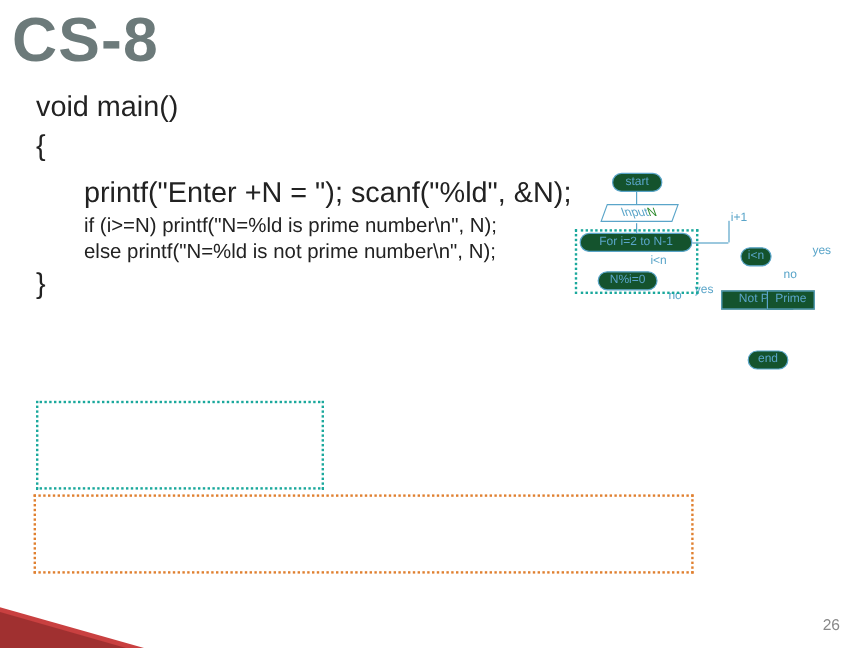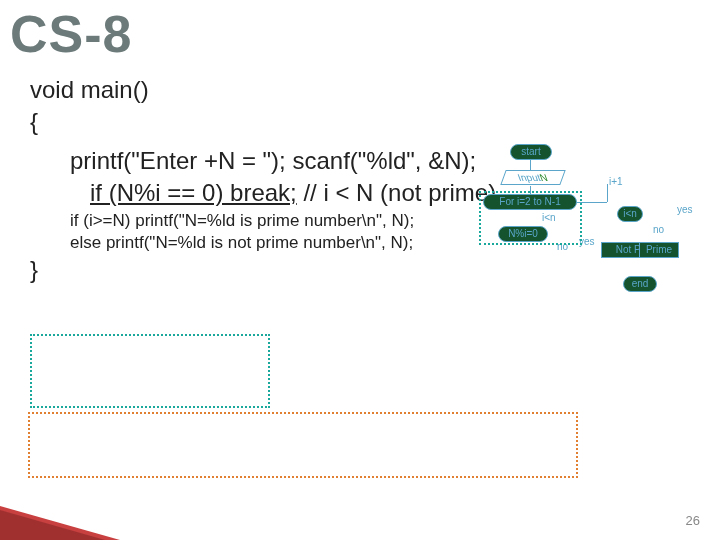--- a/index.html
+++ b/index.html
@@ -132,32 +132,29 @@
     <div class="ftext" style="left:123px; top:68px;">i&lt;n</div>
     <div class="fbox rounded" style="left:103px; top:82px; width:50px;">N%i=0</div>
     <div class="ftext" style="left:138px; top:97px;">no</div>
     <div class="ftext" style="left:160px; top:92px;">yes</div>
 
     <div class="fbox rounded" style="left:222px; top:62px; width:26px;">i&lt;n</div>
     <div class="ftext" style="left:258px; top:60px;">yes</div>
     <div class="ftext" style="left:234px; top:80px;">no</div>
     <div class="fbox" style="left:206px; top:98px; width:60px;">Not Pr.</div>
     <div class="fbox" style="left:244px; top:98px; width:40px;">Prime</div>
-    <div class="fbox rounded" style="left:228px; top:132px; width:34px;">end</div>
+    <div class="fbox rounded" style="left:228px; top:148px; width:34px;">end</div>
 
     <div class="dotted-box teal" style="left:84px; top:47px; width:103px; height:54px;"></div>
   </div>
 
   <div class="code-line">void main()</div>
   <div class="code-line">{</div>
   <div style="height:6px;"></div>
   <div class="code-line indent">printf("Enter +N = "); scanf("%ld", &amp;N);</div>
-  <div class="code-line indent2">
-    <span class="underline">if (N%i == 0) break;</span><span> // i &lt; N (not prime)</span>
-  </div>
   <div class="small-code indent">
     <span>if (i&gt;=N) printf("N=%ld is prime number\n", N);</span>
   </div>
   <div class="small-code indent">
     <span>else printf("N=%ld is not prime number\n", N);</span>
   </div>
   <div class="code-line">}</div>
 
   <div class="dotted-box teal" style="left:30px; top:270px; width:240px; height:74px;"></div>
   <div class="dotted-box orange" style="left:28px; top:348px; width:550px; height:66px;"></div>

